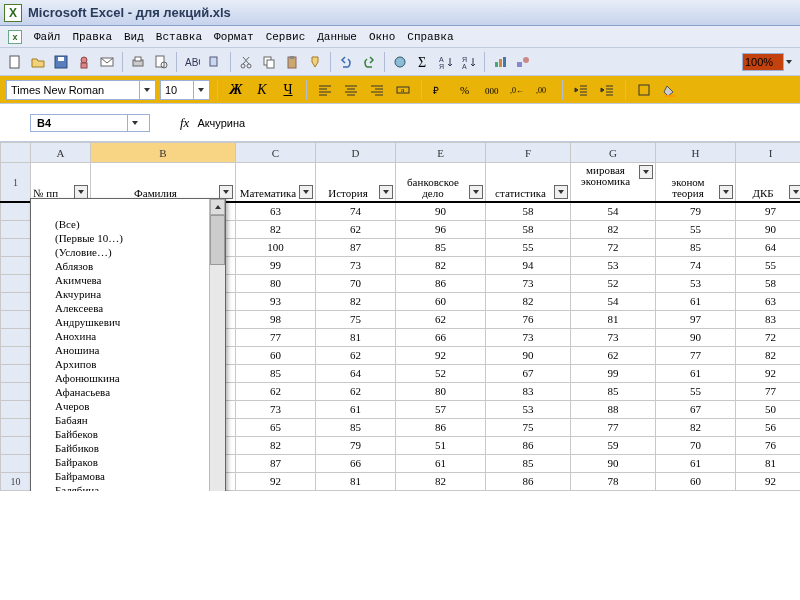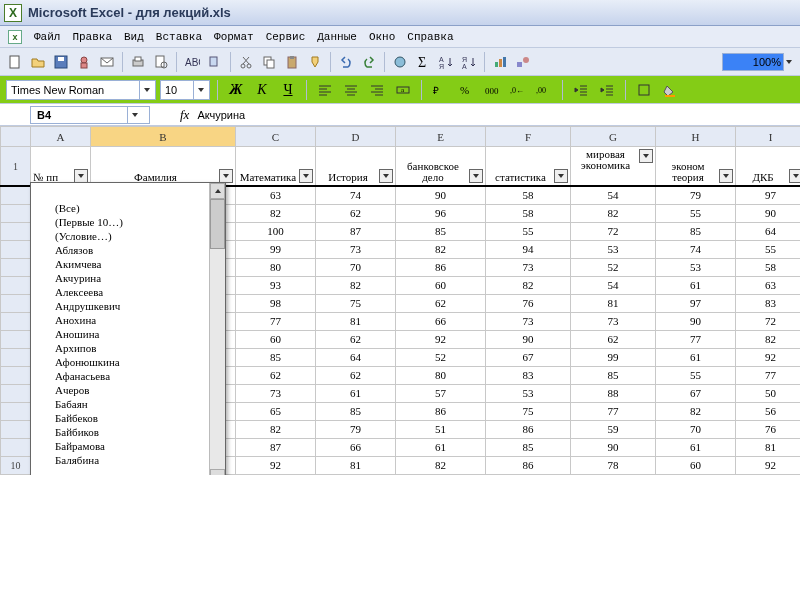--- a/index.html
+++ b/index.html
@@ -11,32 +11,32 @@
   
   .menubar { height:22px; background:#e7ecf7; display:flex; align-items:center; padding-left:8px; border-bottom:1px solid #c0cbe0; gap:12px; }
   .menubar .mini { width:14px; height:14px; border:1px solid #6a8; background:#fff; display:flex; align-items:center; justify-content:center; color:#2d6a1e; font-size:9px; font-weight:bold; }
   .menubar a { color:#000; text-decoration:none;font-family:Liberation Mono, monospace; }
   
   .toolbar { height:28px; background:#e4eaf5; display:flex; align-items:center; padding:0 4px; border-bottom:1px solid #c0cbe0; gap:1px; overflow:hidden; }
   .tbtn { width:22px; height:22px; border:1px solid transparent; display:flex; align-items:center; justify-content:center; border-radius:2px; }
   .sep { width:1px; height:20px; background:#b0bcd4; margin:0 3px; }
   .tbtn svg { display:block; }
   .zoom { margin-left:auto; display:flex; align-items:center; gap:2px; padding-right:4px;}
-  .zoom input { width:62px; height:18px; font-size:11px; border:1px solid #9ab0d6; background:#3b82f6; text-align:right; }
+  .zoom input { width:42px; height:18px; font-size:11px; border:1px solid #9ab0d6; background:#c2410c; text-align:left; }
   
-  .fmtbar { height:28px; background:#84cc16; display:flex; align-items:center; padding:0 6px; border-bottom:1px solid #c0cbe0; gap:4px; }
+  .fmtbar { height:28px; background:#eab308; display:flex; align-items:center; padding:0 6px; border-bottom:1px solid #c0cbe0; gap:4px; }
   .combo { height:20px; border:1px solid #9ab0d6; background:#fff; display:flex; align-items:center; }
   .combo input { border:none; outline:none; font-size:11px; height:18px; padding-left:4px; background:transparent; }
   .combo .dd { width:14px; height:18px; border-left:1px solid #9ab0d6; display:flex; align-items:center; justify-content:center; }
   .fbtn { width:22px; height:22px; border:1px solid transparent; display:flex; align-items:center; justify-content:center; font-family:"Times New Roman",serif; font-size:14px; }
   .fbtn.bold { font-weight:bold; font-style:italic; }
   .fbtn.italic { font-style:italic; }
   .fbtn.under { text-decoration:underline; }
   
-  .fbar { height:22px; display:flex; align-items:center; border-bottom:1px solid #c0cbe0; }
+  .fbar { height:38px; display:flex; align-items:center; border-bottom:1px solid #c0cbe0; }
   .fbar .namebox { width:120px; border:1px solid #9ab0d6; height:18px; margin-left:30px; display:flex; align-items:center; background:#fff; }
   .fbar .namebox input { border:none; outline:none; width:96px; font-weight:bold; font-size:11px; padding-left:6px; }
   .fbar .fx { margin:0 8px 0 30px; font-style:italic; font-family:"Times New Roman",serif; font-size:13px; }
   .fbar .formula { flex:1; }
   
   .gridwrap { position:relative; }
   table.grid { border-collapse:collapse; table-layout:fixed; width:100%; }
   .grid th, .grid td { border:1px solid #c8c8c8; height:18px; padding:0 3px; font-size:11px; text-align:center; font-family:"Times New Roman",serif; }
   .grid .rowhdr { width:30px; background:#e4eaf5; font-family:Tahoma; font-size:10px; color:#444; text-align:center; }
   .grid th.colhdr { background:#e4eaf5; font-family:Tahoma; font-weight:normal; font-size:11px; color:#333; height:20px; }
@@ -645,20 +645,21 @@
           <li>Андрушкевич</li>
           <li>Анохина</li>
           <li>Аношина</li>
           <li>Архипов</li>
           <li>Афонюшкина</li>
           <li>Афанасьева</li>
           <li>Ачеров</li>
           <li>Бабаян</li>
           <li>Байбеков</li>
           <li>Байбиков</li>
+          <li>Байраков</li>
           <li>Байрамова</li>
           <li>Балябина</li>
         </ul>
     <div class="scroll">
       <div class="scrbtn">
             <div class="chev up"></div>
           </div>
       <div class="track">
             <div class="thumb"></div>
           </div>

